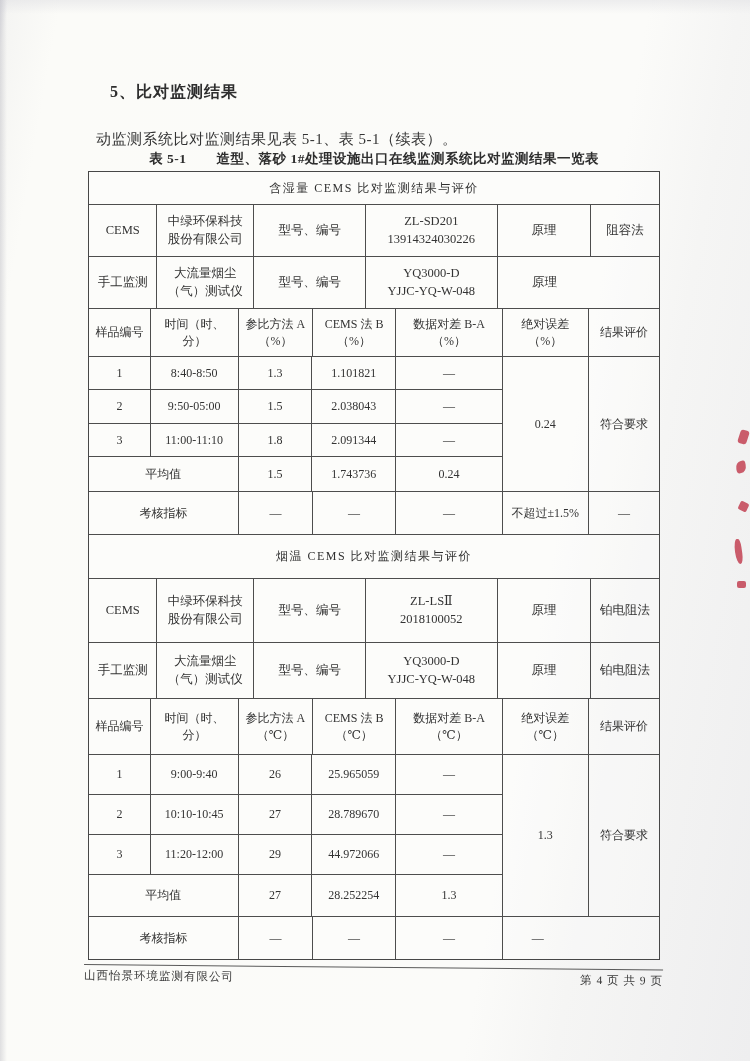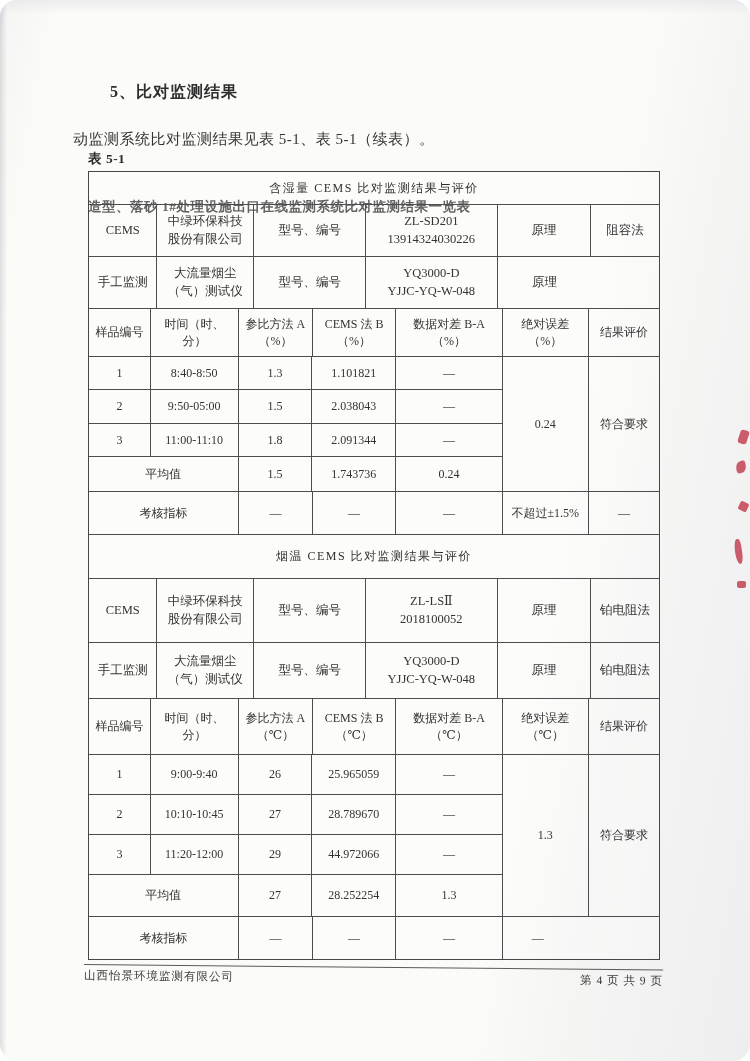--- a/index.html
+++ b/index.html
@@ -6,30 +6,29 @@
   .page{
     position:relative;
     width:750px;height:1061px;
     margin:0 auto;
     overflow:hidden;
     font-family:"Liberation Serif","DejaVu Serif",serif;
     color:#333;
     background:
       linear-gradient(180deg, rgba(225,225,228,.55) 0, rgba(250,250,248,0) 14px),
       linear-gradient(100deg, #e7e7ea 0, #f5f5f3 9px, #fbfbf8 60px, #fbfbf9 640px, #f5f5f4 730px, #eeeeef 100%);
-    border-radius: 17px;
   }
   .edge-strip{position:absolute;left:0;top:0;width:7px;height:100%;
     background:linear-gradient(90deg, rgba(170,170,180,.35), rgba(170,170,180,0));}
   .heading{position:absolute;left:110px;top:82px;font-size:16px;font-weight:bold;color:#2e2e2e;letter-spacing:1px;}
   .intro{position:absolute;font-size:15px;color:#343434;letter-spacing:.5px;}
   .intro.l1{left:134px;top:107px;}
-  .intro.l2{left:73px;top:130px;}
-  .caption{position:absolute;left:88px;top:150px;width:572px;display:flex;gap:30px;
-    font-size:13.5px;font-weight:bold;color:#2e2e2e;letter-spacing:.5px;flex-direction:column;}
+  .intro.l2{left:96px;top:130px;}
+  .caption{position:absolute;left:88px;top:150px;width:572px;display:flex;justify-content:center;gap:30px;
+    font-size:13.5px;font-weight:bold;color:#2e2e2e;letter-spacing:.5px;}
   .ctable{position:absolute;left:88px;top:171px;width:572px;border:1.5px solid #474747;box-sizing:border-box;
     background:rgba(255,255,255,.25);}
   .trow{display:flex;border-bottom:1px solid #4d4d4d;box-sizing:border-box;}
   .trow.no-bb{border-bottom:none;}
   .cell{display:flex;align-items:center;justify-content:center;text-align:center;
     border-right:1px solid #4d4d4d;box-sizing:border-box;white-space:pre-line;
     font-size:12px;line-height:1.4;color:#333;padding:1px 2px;}
   .cell:last-child{border-right:none;}
   .stitle{width:100%;font-size:12px;letter-spacing:1.5px;color:#303030;}
   

